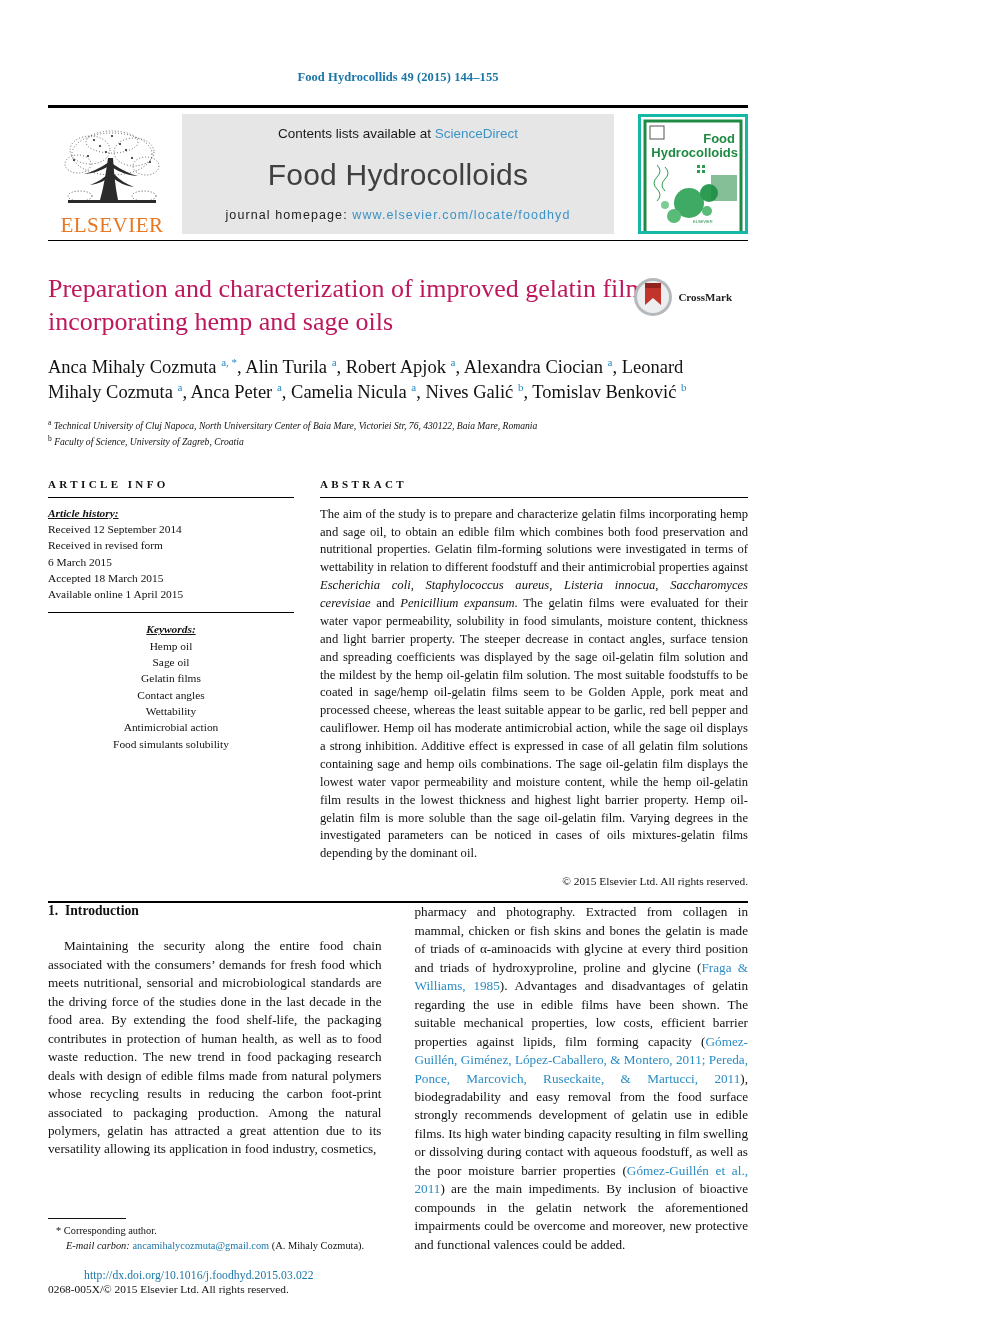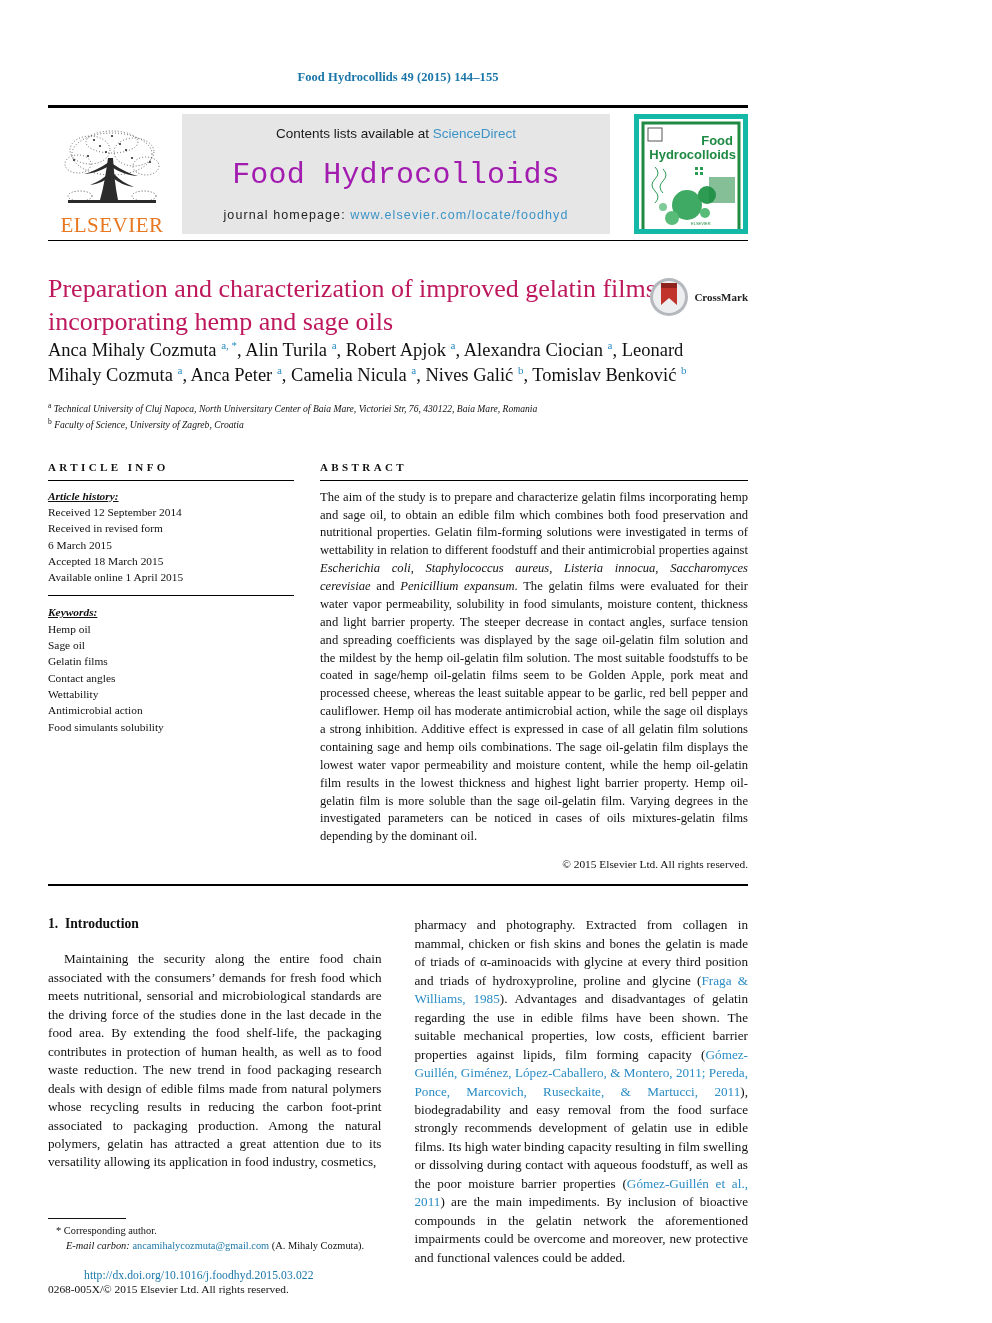--- a/index.html
+++ b/index.html
@@ -73,37 +73,37 @@
     padding: 12px 0 12px 0;
     box-sizing: border-box;
   }
   .contents-line {
     font-family: "Liberation Sans", sans-serif;
     font-size: 13.5px;
     color: #1a1a1a;
   }
   .contents-line .sd-link { color: #3b93c6; }
   .journal-name {
-    font-family: Liberation Mono, monospace;
+    font-family: Liberation Sans, sans-serif;
     font-size: 30px;
     letter-spacing: 0.2px;
-    color: #a21caf;
+    color: #404040;
   }
   .homepage-line {
     font-family: "Liberation Sans", sans-serif;
     font-size: 12.5px;
     letter-spacing: 1.1px;
     color: #222;
   }
   .homepage-line .hp-link { color: #3b93c6; letter-spacing: 1.1px; }
   .cover-thumb {
     flex: 0 0 104px;
     width: 104px;
     margin: 6px 0 6px 0;
-    border: 5px solid #14b8a6;
+    border: 3px solid #14b8a6;
     background: #fff;
     position: relative;
     overflow: hidden;
   }
 
   
   .title-block { margin-top: 32px; position: relative; }
   .article-title {
     font-family: "Liberation Serif", serif;
     font-size: 26px;
@@ -111,36 +111,37 @@
     font-weight: normal;
     color: #be185d;
     margin: 0;
     max-width: 700px;
   }
   .authors {
     font-family: "Liberation Serif", serif;
     font-size: 18.5px;
     line-height: 1.33;
     color: #111;
+    margin-top: 17px;
     max-width: 690px;
   }
   .authors sup { color: #2a8cc4; font-size: 11px; vertical-align: super; }
   .affiliations {
     margin-top: 12px;
     font-family: "Liberation Serif", serif;
     font-style: italic;
     font-size: 9.6px;
     line-height: 1.5;
     color: #111;
   }
   .affiliations sup { font-style: normal; font-size: 7.5px; vertical-align: super; }
 
   .crossmark {
     position: absolute;
-    right: 0px;
+    right: 16px;
     top: 4px;
     display: flex;
     align-items: center;
     gap: 5px;
   }
   .crossmark-label {
     font-family: "Liberation Serif", serif;
     font-weight: bold;
     font-size: 11px;
     color: #222;
@@ -164,42 +165,41 @@
   }
   .rule { border-top: 1.6px solid #000; }
   .info-body {
     font-family: "Liberation Serif", serif;
     font-size: 11.4px;
     line-height: 1.43;
     color: #111;
     padding-top: 7px;
   }
   .info-body .ital { font-style: italic; font-weight: bold; text-decoration: underline; }
-  .kw-block { padding-top: 8px; }
+  .kw-block { padding-top: 8px; text-align: center; }
   .abstract-body {
     font-family: "Liberation Serif", serif;
     font-size: 12.6px;
     line-height: 1.42;
     text-align: justify;
     color: #111;
     padding-top: 8px;
   }
   .abstract-body i { font-style: italic; }
   .copyright-line {
     text-align: right;
     font-family: "Liberation Serif", serif;
     font-size: 11.4px;
     margin-top: 12px;
     color: #111;
   }
   .thick-rule { border-top: 2.5px solid #000; margin-top: 14px; }
 
   
   .body-cols {
-    margin-top: 30px;
     display: flex;
     gap: 33px;
     position: relative;
   }
   .bcol { flex: 1 1 0; min-width: 0; position: relative; }
   .sec-title {
     font-family: "Liberation Serif", serif;
     font-weight: bold;
     font-size: 13.6px;
     color: #111;

